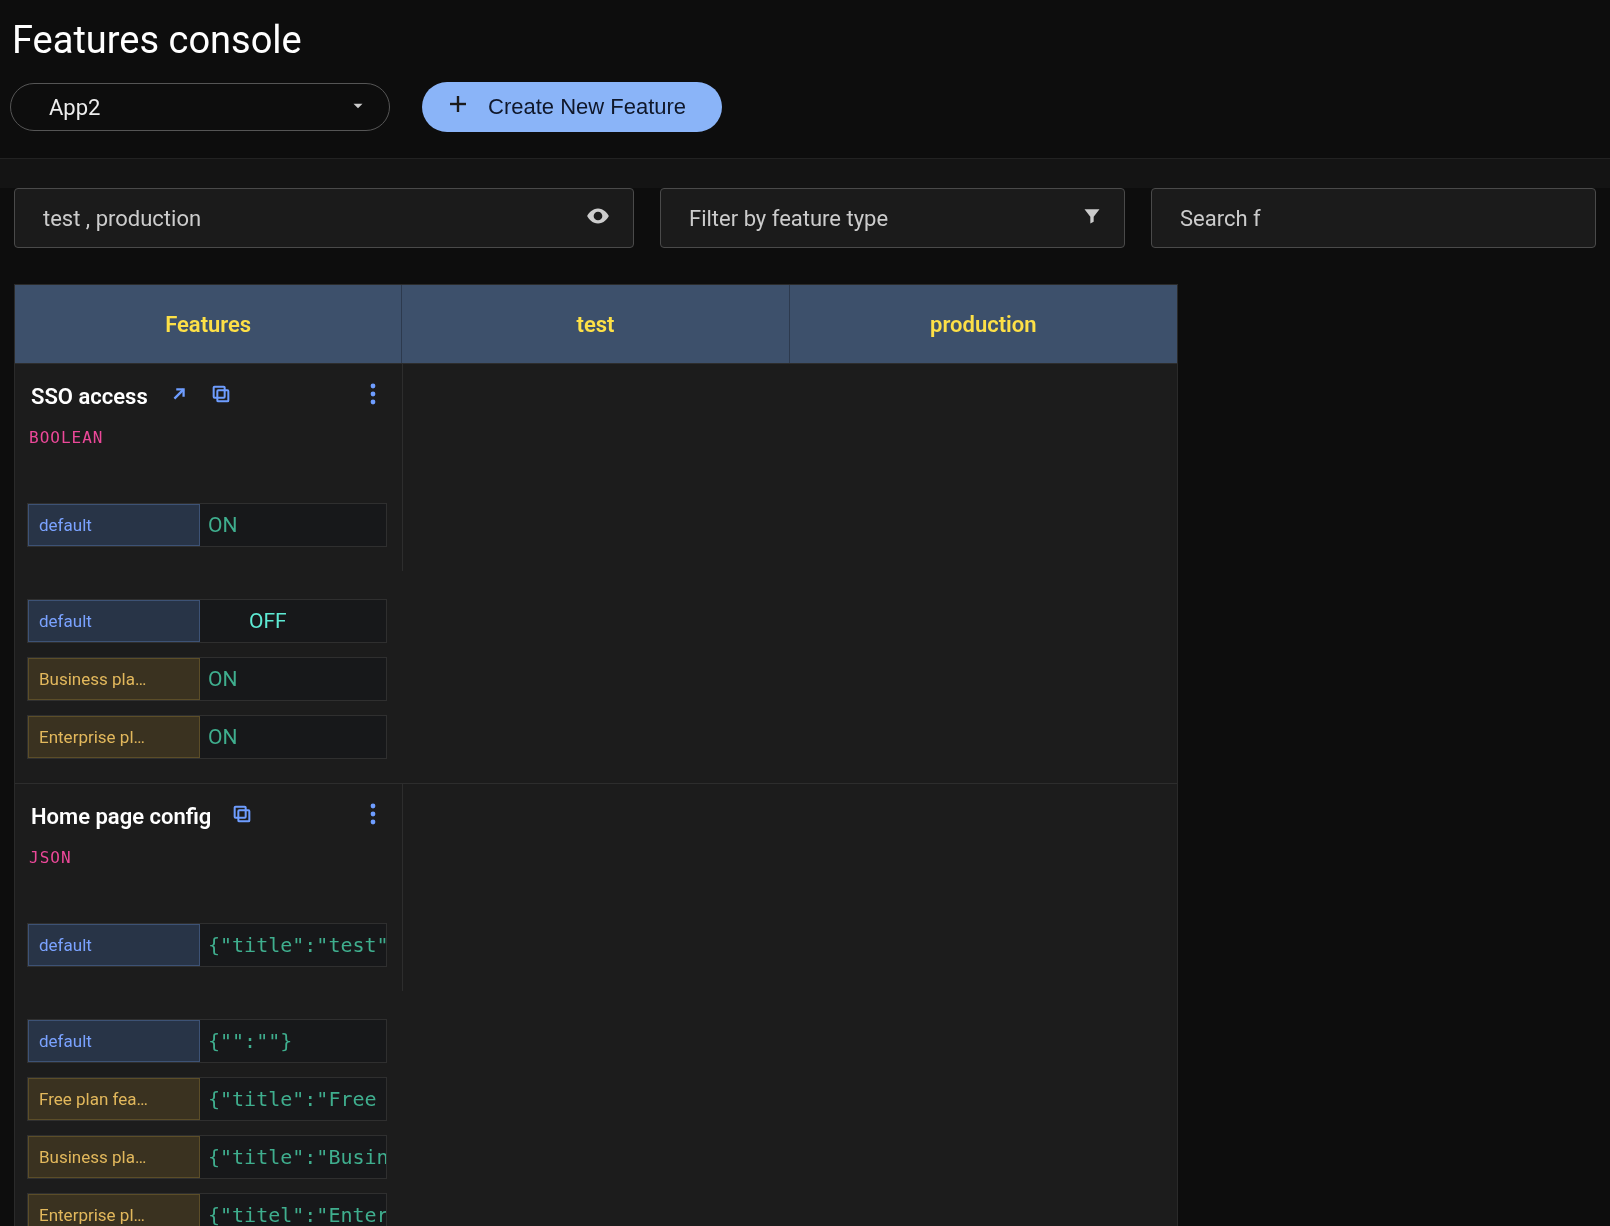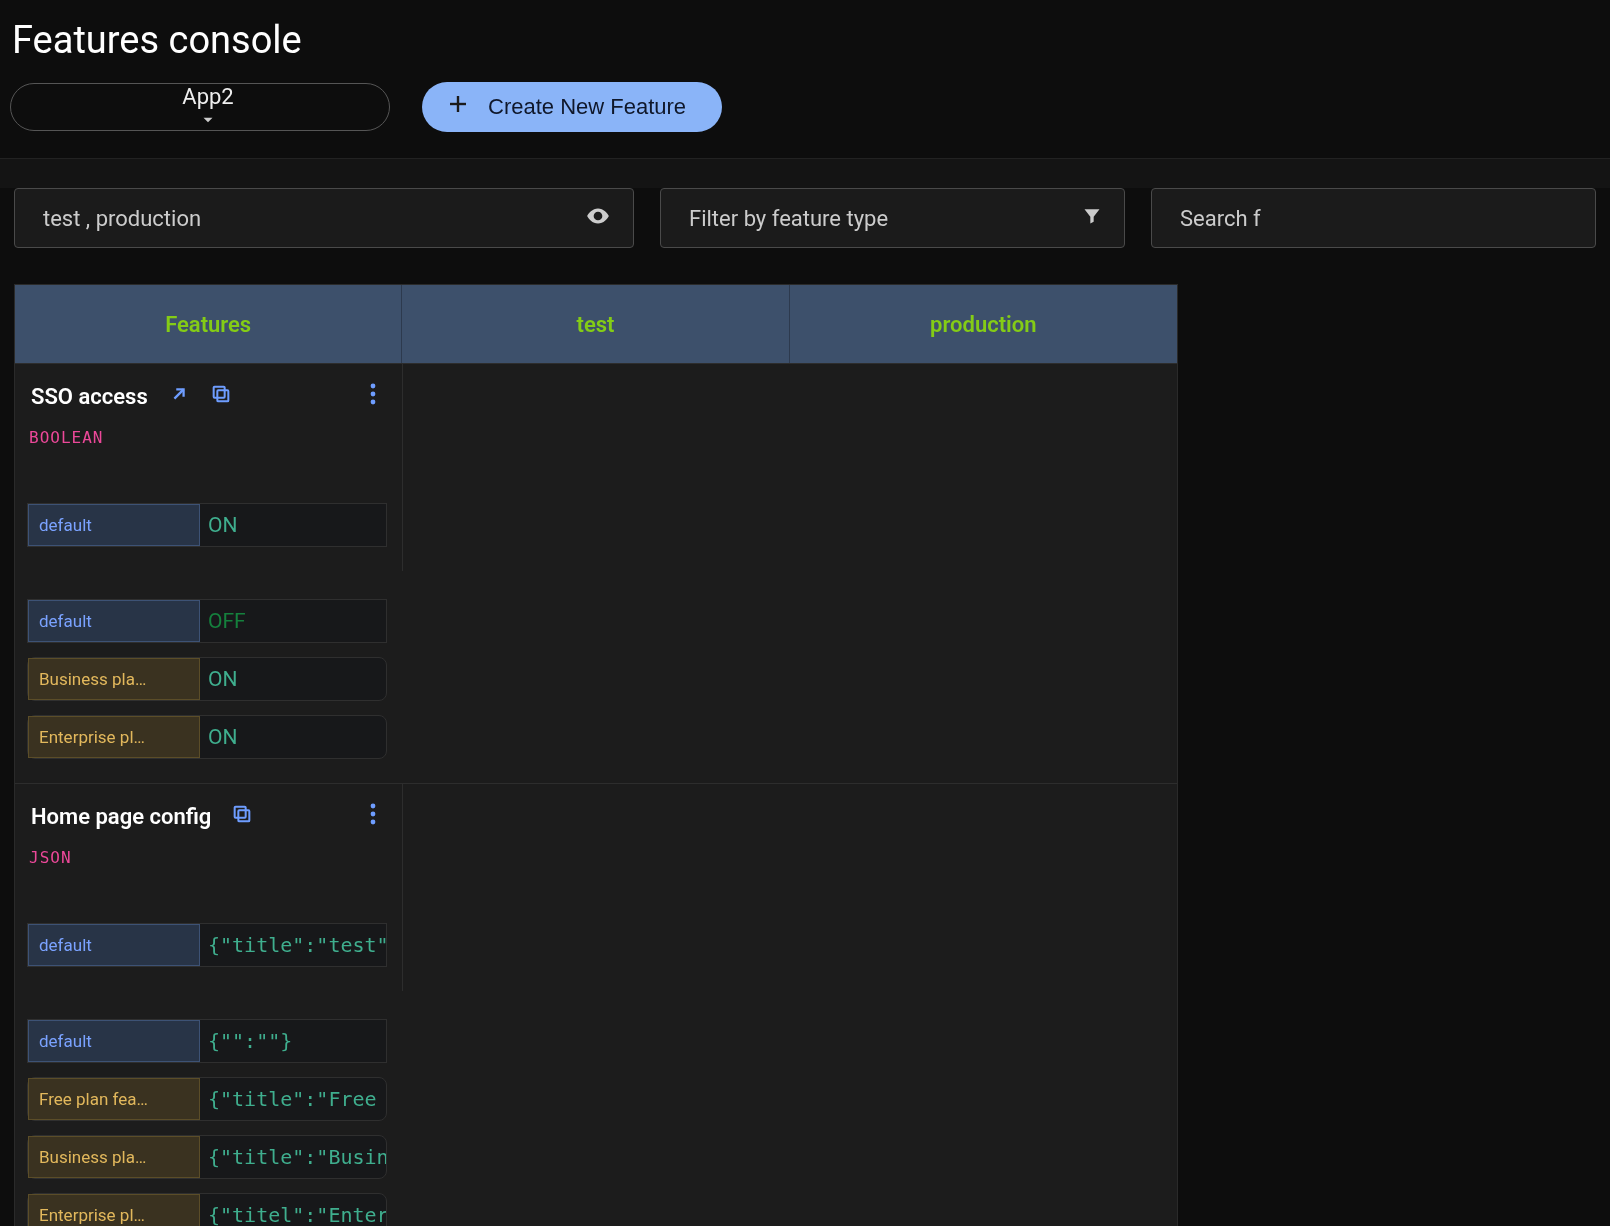--- a/index.html
+++ b/index.html
@@ -29,21 +29,20 @@
       border: 1px solid #555;
       border-radius: 24px;
       background: transparent;
       display: flex;
       align-items: center;
       justify-content: space-between;
       padding: 0 22px 0 38px;
       cursor: pointer;
       font-size: 22px;
       color: #eee;
-      flex-direction: column;
     }
     .chev-down-icon svg { width: 18px; height: 18px; fill: #ccc; }
     .create-btn {
       height: 50px;
       border-radius: 25px;
       background: #8ab4f8;
       color: #0f172a;
       border: none;
       display: flex;
       align-items: center;
@@ -86,21 +85,21 @@
       display: flex;
       background: #3d506b;
       height: 78px;
     }
     .th {
       display: flex;
       align-items: center;
       justify-content: center;
       font-size: 22px;
       font-weight: 600;
-      color: #84cc16;
+      color: #fde047;
       border-right: 1px solid #2d3a4e;
     }
     .col-feat { width: 388px; }
     .col-env  { width: 388px; }
     .col-env:last-child { border-right: none; width:388px;}
     .trow {
       display: flex;
       border-top: 1px solid #2d2d2d;
       background: #1c1c1c;
       flex-direction: column;
@@ -141,21 +140,21 @@
     }
     .kebab svg { width:6px; height:24px; fill:#6e9dff;}
     .chip-row {
       display:flex;
       width: 360px;
       height: 44px;
       margin-top: 28px;
       background: #17181a;
       border: 1px solid #2f2f2f;
     }
-    .chip-row + .chip-row { margin-top: 14px; border-radius: 8px; }
+    .chip-row + .chip-row { margin-top: 14px; }
     .chip-key {
       width: 172px;
       display:flex;
       align-items:center;
       padding: 0 10px;
       font-size: 17px;
       white-space: nowrap;
       overflow: hidden;
       text-overflow: ellipsis;
     }
@@ -173,21 +172,21 @@
       background:#283447;
       border:1px solid #3d5275;
       color:#7aa2ff;
     }
     .k-override {
       background:#3a3220;
       border:1px solid #5b4d28;
       color:#e2b85c;
     }
     .v-on   { color:#3fae8e; }
-    .v-off  { color:#15803d; }
+    .v-off  { color:#5eead4;margin-left:41px; }
     .v-json { color:#3fae8e; font-family: ui-monospace,Menlo,Consolas,monospace; font-size:20px;}
     .chip-col { padding-top:0px; }
   </style>
 </head>
 <body>
 
 <div class="page-title">Features console</div>
 
 <div class="top-controls">
   <div class="app-select">

